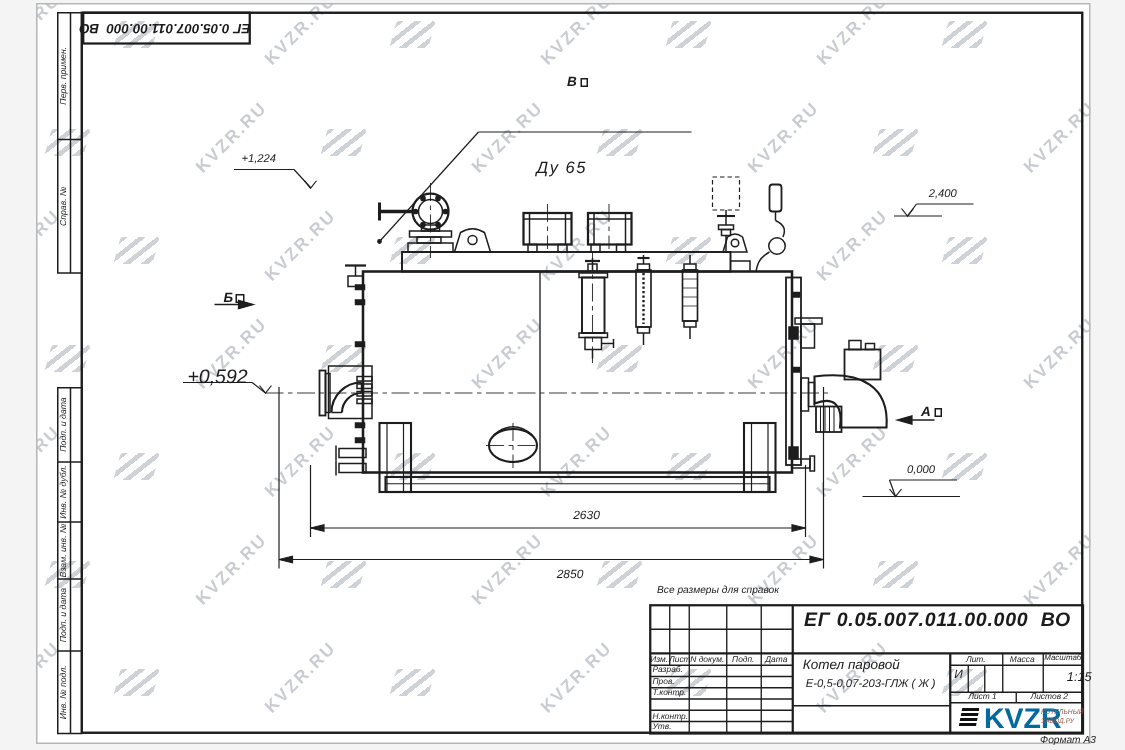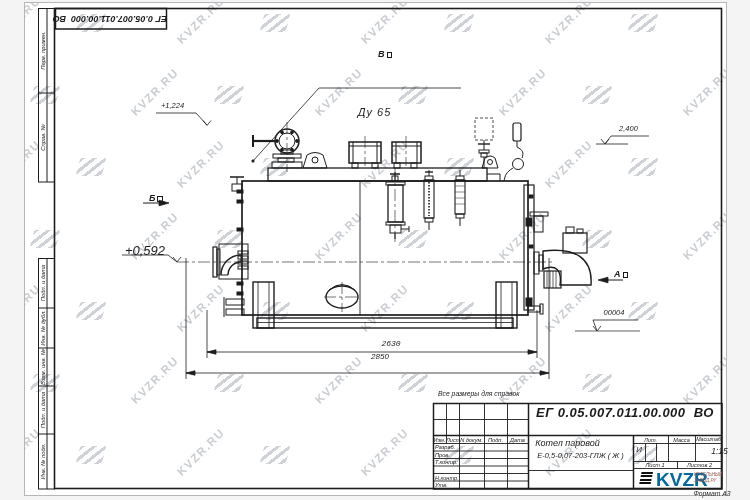--- a/index.html
+++ b/index.html
@@ -353,24 +353,24 @@
   <div class="tx" style="left:139px;top:184px;font-size:9px;font-weight:bold;">
     <span>Б</span><span class="vsym"></span>
   </div>
   <div class="tx" style="left:604px;top:260px;font-size:9px;font-weight:bold;">
     <span>А</span><span class="vsym"></span>
   </div>
 
   <div class="tx ctr" style="left:150px;top:102px;width:45px;font-size:7.5px;">+1,224</div>
   <div class="tx ctr" style="left:606px;top:125px;width:45px;font-size:7.5px;">2,400</div>
   <div class="tx ctr" style="left:121px;top:244px;width:48px;font-size:13px;">+0,592</div>
-  <div class="tx ctr" style="left:591px;top:309px;width:46px;font-size:7.5px;">00004</div>
-
-  <div class="tx ctr" style="left:356px;top:340px;width:70px;font-size:8px;font-family:Liberation Mono, monospace;">2630</div>
-  <div class="tx ctr" style="left:345px;top:353px;width:70px;font-size:8px;">2850</div>
+  <div class="tx ctr" style="left:591px;top:309px;width:46px;font-size:7.5px;">0,000</div>
+
+  <div class="tx ctr" style="left:356px;top:340px;width:70px;font-size:8px;">2630</div>
+  <div class="tx ctr" style="left:345px;top:379px;width:70px;font-size:8px;">2850</div>
 
   <div class="tx ctr" style="left:438px;top:390px;width:74px;font-size:6.8px;">Все размеры для справок</div>
   <div class="tx ctr" style="left:530px;top:406px;width:190px;font-size:13px;font-weight:bold;letter-spacing:0.5px;">ЕГ 0.05.007.011.00.000  ВО</div>
   <div class="tx ctr" style="left:515px;top:439px;width:105px;font-size:9px;">Котел паровой</div>
   <div class="tx ctr" style="left:528px;top:452px;width:105px;font-size:7.5px;">Е-0,5-0,07-203-ГЛЖ ( Ж )</div>
 
   <div class="tx ctr" style="left:433px;top:436.5px;width:13px;font-size:5.6px;">Изм.</div>
   <div class="tx ctr" style="left:446px;top:436.5px;width:13px;font-size:5.6px;">Лист</div>
   <div class="tx ctr" style="left:459px;top:436.5px;width:25px;font-size:5.6px;">N докум.</div>
   <div class="tx ctr" style="left:484px;top:436.5px;width:23px;font-size:5.6px;">Подп.</div>

